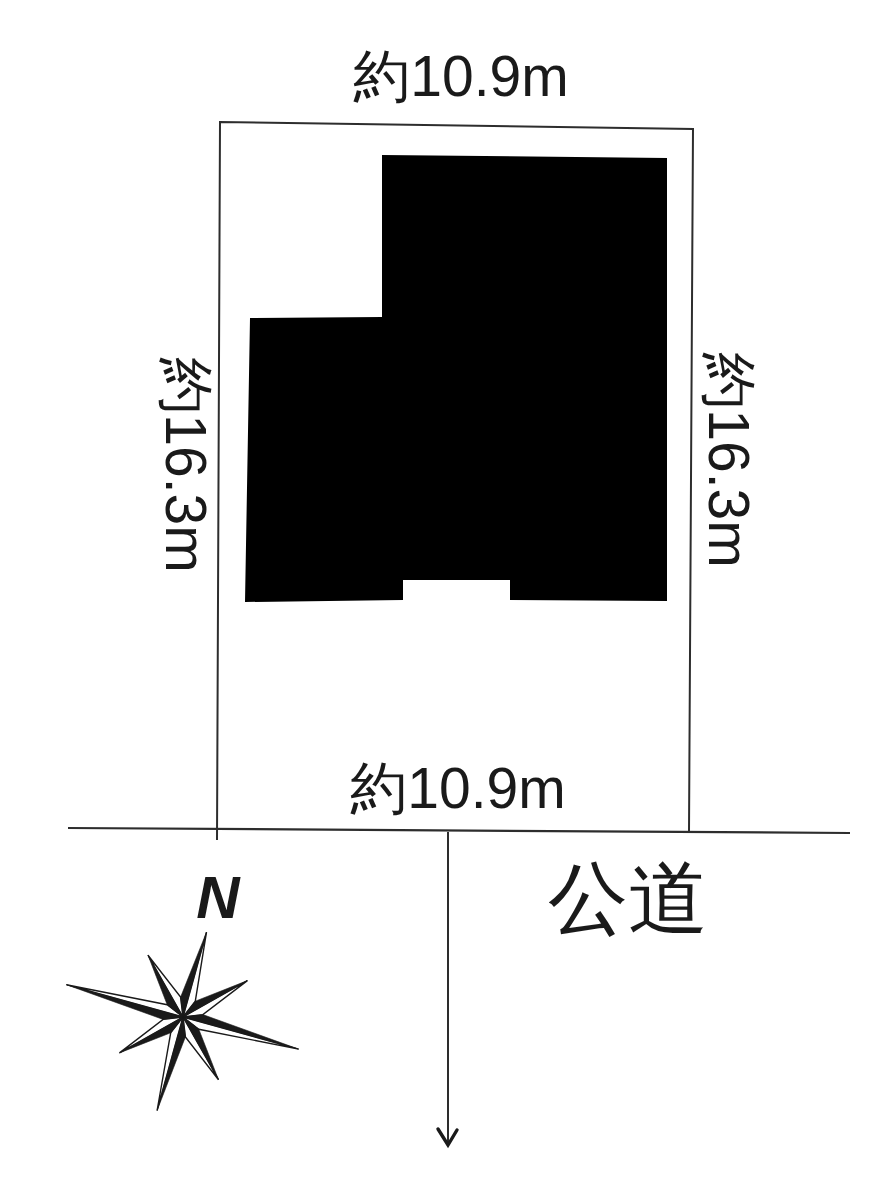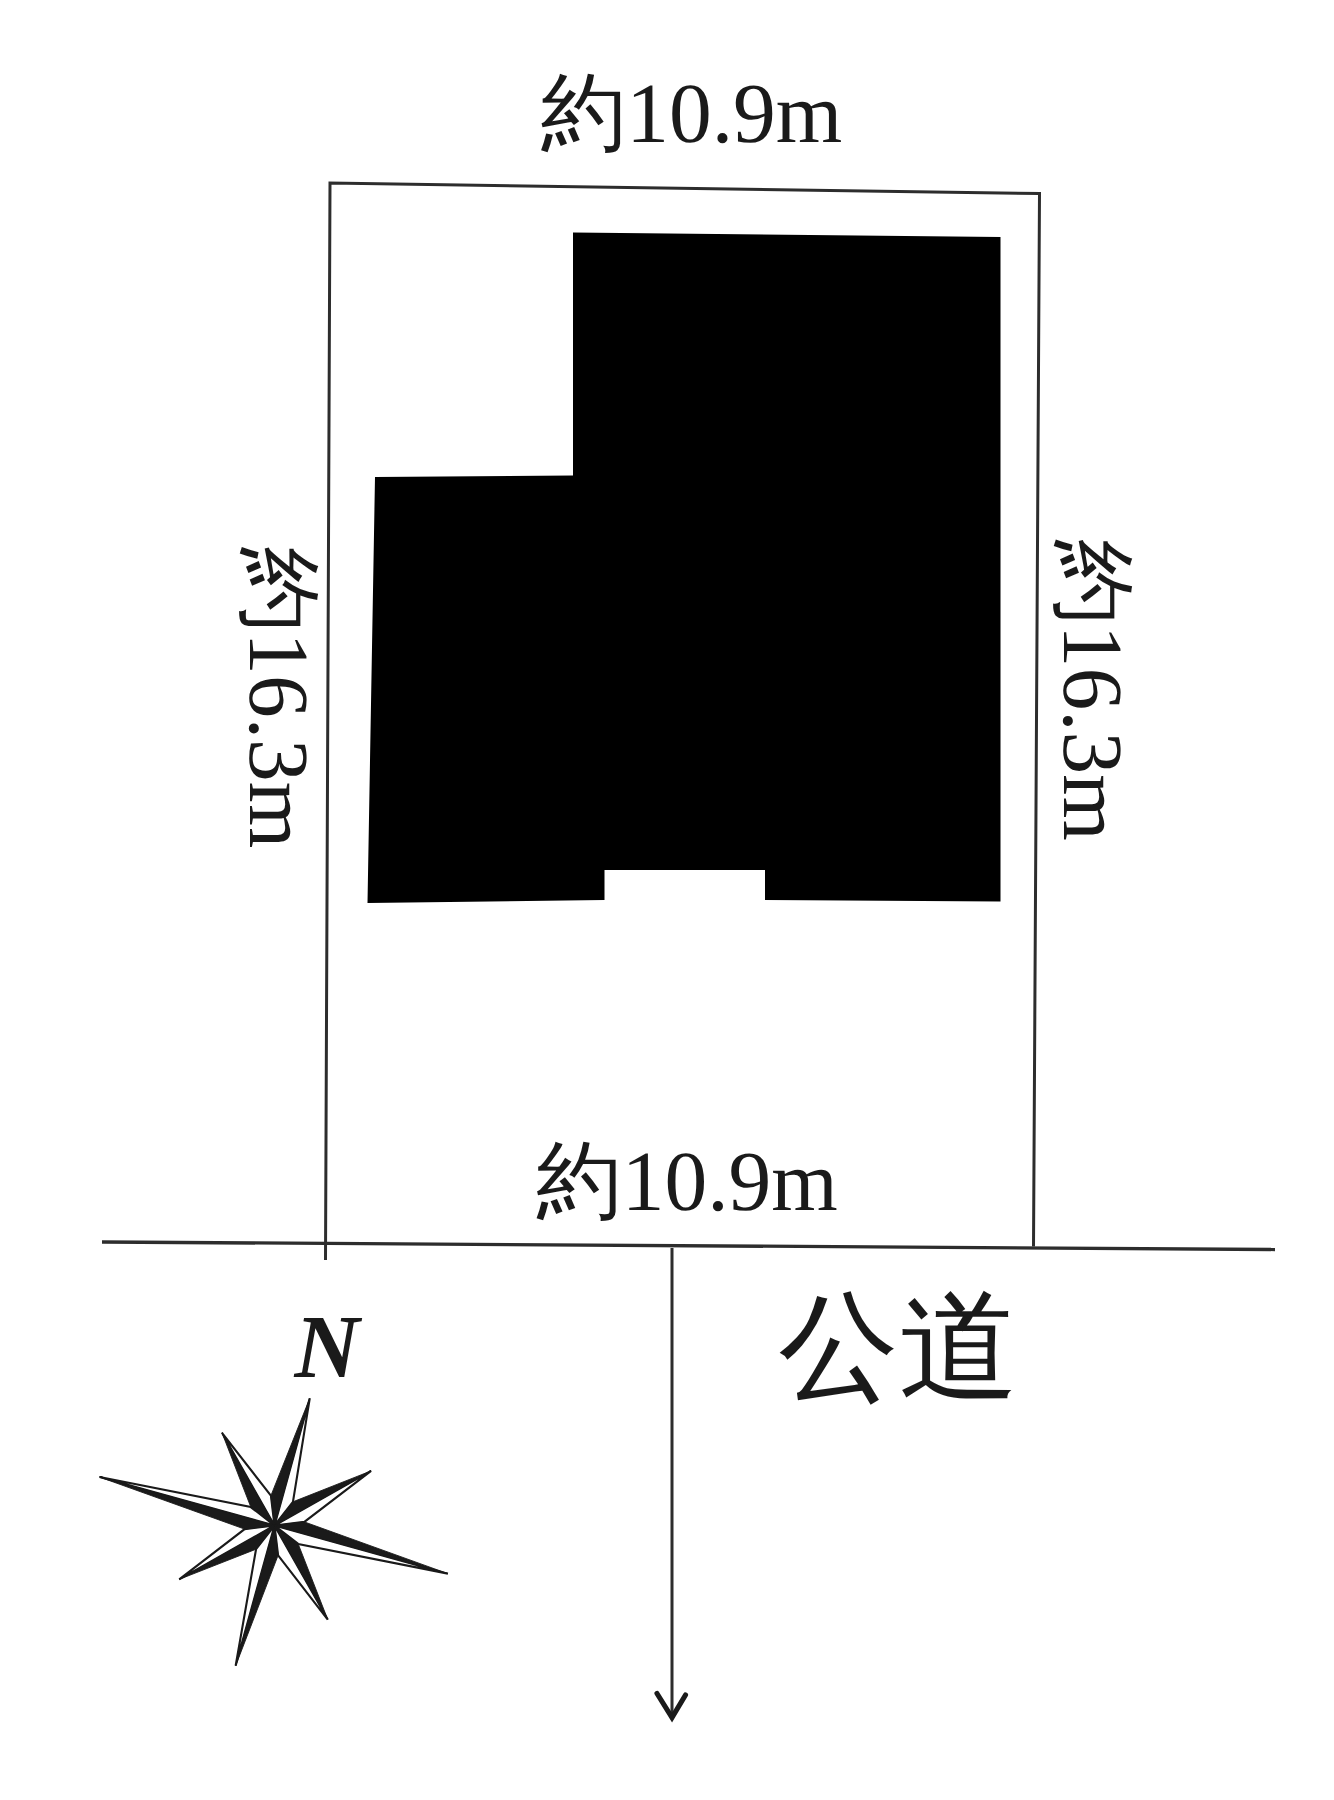--- a/index.html
+++ b/index.html
@@ -6,21 +6,21 @@
     margin: 0;
     padding: 0;
     background: #ffffff;
   }
   .stage {
     position: relative;
     width: 889px;
     height: 1196px;
     background: var(--background, #ffffff);
     overflow: hidden;
-    font-family: Liberation Serif, serif;
+    font-family: Liberation Sans, sans-serif;
     color: var(--ink, #1a1a1a);
   }
   .stage svg.layer {
     position: absolute;
     left: 0;
     top: 0;
     width: 889px;
     height: 1200px;
   }
   .outline {
@@ -67,21 +67,21 @@
   }
   .dim {
     font-size: 57px;
     transform: translate(-50%, -50%);
   }
   .dim.rot {
     transform: translate(-50%, -50%) rotate(90deg);
   }
   .road-label {
     position: absolute;
-    left: 599px;
+    left: 628px;
     top: 855px;
     transform: translateX(-50%);
     text-align: left;
     font-size: 80px;
     line-height: 88px;
     white-space: nowrap;
   }
   .north-letter {
     font-size: 60px;
     font-style: italic;

